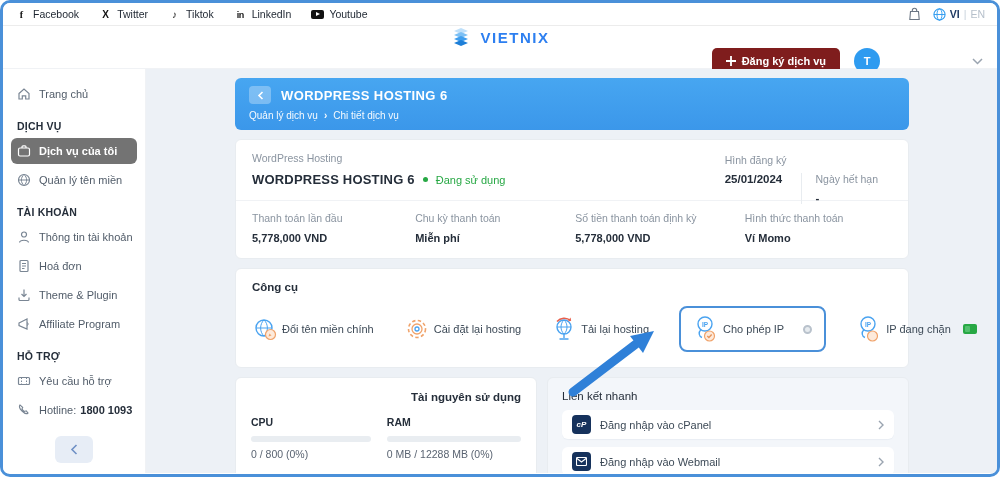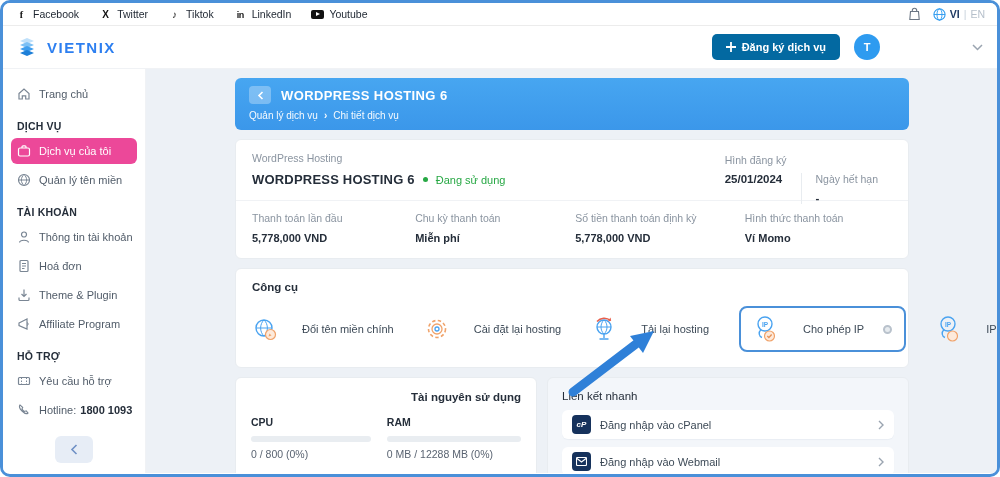--- a/index.html
+++ b/index.html
@@ -17,34 +17,34 @@
   .icon-li::before { content:"in"; font-size:9px; letter-spacing:-0.5px; }
   .icon-yt { width:13px; height:9px; background:#111; border-radius:2px; position:relative; }
   .icon-yt::after { content:""; position:absolute; left:5px; top:2.5px; border-left:4px solid #fff; border-top:2px solid transparent; border-bottom:2px solid transparent; }
   .topbar-right { margin-left:auto; display:flex; align-items:center; gap:12px; }
   .lang { display:flex; align-items:center; gap:4px; }
   .lang-vi { font-weight:700; color:#1f3a63; font-size:10.5px; }
   .lang-sep { color:#c9d2dc; }
   .lang-en { color:#b6c0cb; font-size:10.5px; }
 
   
-  .appheader { height:43px; display:flex; align-items:center; padding:0 14px; border-bottom:1px solid #f0f2f5; background:#fff; }
+  .appheader { height:43px; display:flex; align-items:center; padding:0 14px; border-bottom:1px solid #f0f2f5; background:#fff;flex-direction:column; }
   .logo { display:flex; align-items:center; gap:6px; }
   .logo-text { color:#2d7ff0; font-weight:700; font-size:15px; letter-spacing:1.5px; }
   .hdr-right { margin-left:auto; display:flex; align-items:center; gap:14px; }
-  .btn-register { display:flex; align-items:center; gap:6px; background:#0369a1; color:#fff; border:none; border-radius:5px; padding:7px 14px; font-size:11px; font-weight:700; cursor:pointer; font-family:inherit; }
+  .btn-register { display:flex; align-items:center; gap:6px; background:#7f1d1d; color:#fff; border:none; border-radius:5px; padding:7px 14px; font-size:11px; font-weight:700; cursor:pointer; font-family:inherit; }
   .avatar { width:26px; height:26px; border-radius:50%; background:#2e9bf0; color:#fff; font-size:11px; font-weight:700; display:flex; align-items:center; justify-content:center; cursor:pointer; }
   .hdr-caret { margin-left:78px; display:flex; align-items:center; cursor:pointer; }
 
   
   .bodyrow { display:flex; height:404px; }
   .sidebar { width:143px; background:#fff; border-right:1px solid #f0f2f5; padding:12px 8px 10px; display:flex; flex-direction:column; font-size:11px; color:#515c69; flex-shrink:0; }
   .side-item { display:flex; align-items:center; gap:8px; padding:6px 6px; border-radius:6px; cursor:pointer; margin-bottom:3px; white-space:nowrap; }
   .side-item svg { flex-shrink:0; }
-  .side-item.active { background:#ec4899; color:#fff; font-weight:400; }
+  .side-item.active { background:#737373; color:#fff; font-weight:700; }
   .side-sec { font-size:10.5px; font-weight:700; color:#252e3a; margin:10px 6px 6px; letter-spacing:0.2px; }
   .hot-num { font-weight:700; color:#252e3a; margin-left:3px; }
   .collapse-btn { margin-top:auto; align-self:center; width:38px; height:27px; background:#e7edf6; border:none; border-radius:6px; display:flex; align-items:center; justify-content:center; cursor:pointer; }
 
   .main { flex:1; background:#edf1f6; padding:9px 88px 0 89px; overflow:hidden; }
 
   
   .banner { background:linear-gradient(180deg,#47a6f1,#3b97ea); border-radius:6px; padding:8px 14px 9px; color:#fff; margin-bottom:9px; }
   .banner-row1 { display:flex; align-items:center; gap:10px; }
   .back-btn { width:22px; height:18px; background:rgba(255,255,255,0.3); border:none; border-radius:4px; display:flex; align-items:center; justify-content:center; cursor:pointer; }
@@ -72,21 +72,21 @@
   .pay-row { display:flex; padding:11px 16px 14px; }
   .pay-col { padding-right:10px; }
   .pay-col:nth-child(1){ width:25.5%; } .pay-col:nth-child(2){ width:25%; } .pay-col:nth-child(3){ width:26.5%; } .pay-col:nth-child(4){ width:23%; }
   .pay-label { font-size:10.5px; color:#8a94a0; }
   .pay-value { font-size:11px; font-weight:700; color:#252e3a; margin-top:8px; }
 
   
   .tools-card { margin-bottom:9px; padding:12px 16px 15px; }
   .tools-title { font-size:11.5px; font-weight:700; color:#252e3a; }
   .tools-row { display:flex; align-items:center; margin-top:13px; gap:30px; }
-  .tool { display:flex; align-items:center; gap:24px; font-size:11px; color:#3d4a57; cursor:pointer; white-space:nowrap; }
+  .tool { display:flex; align-items:center; gap:4px; font-size:11px; color:#3d4a57; cursor:pointer; white-space:nowrap; }
   .tool-highlight { border:2px solid #4a90d9; border-radius:8px; padding:7px 12px; display:flex; align-items:center; gap:9px; background:#fff; }
   .mini-dot { width:9px; height:9px; border:2px solid #b9c2cc; border-radius:50%; background:#e7ebef; margin-left:10px; }
   .green-badge { width:14px; height:10px; background:#27a844; border-radius:2px; margin-left:8px; position:relative; }
   .green-badge::after { content:""; position:absolute; left:2px; top:2px; width:5px; height:6px; background:#53c06e; border-radius:1px; }
 
   
   .bottom-row { display:flex; gap:10px; align-items:stretch; }
   .res-card { width:302px; flex-shrink:0; padding:13px 15px; height:160px; }
   .res-title { font-size:11.5px; font-weight:700; color:#252e3a;text-align:right; }
   .res-grid { display:grid; grid-template-columns:1fr 1.12fr; column-gap:16px; row-gap:12px; margin-top:13px; }

